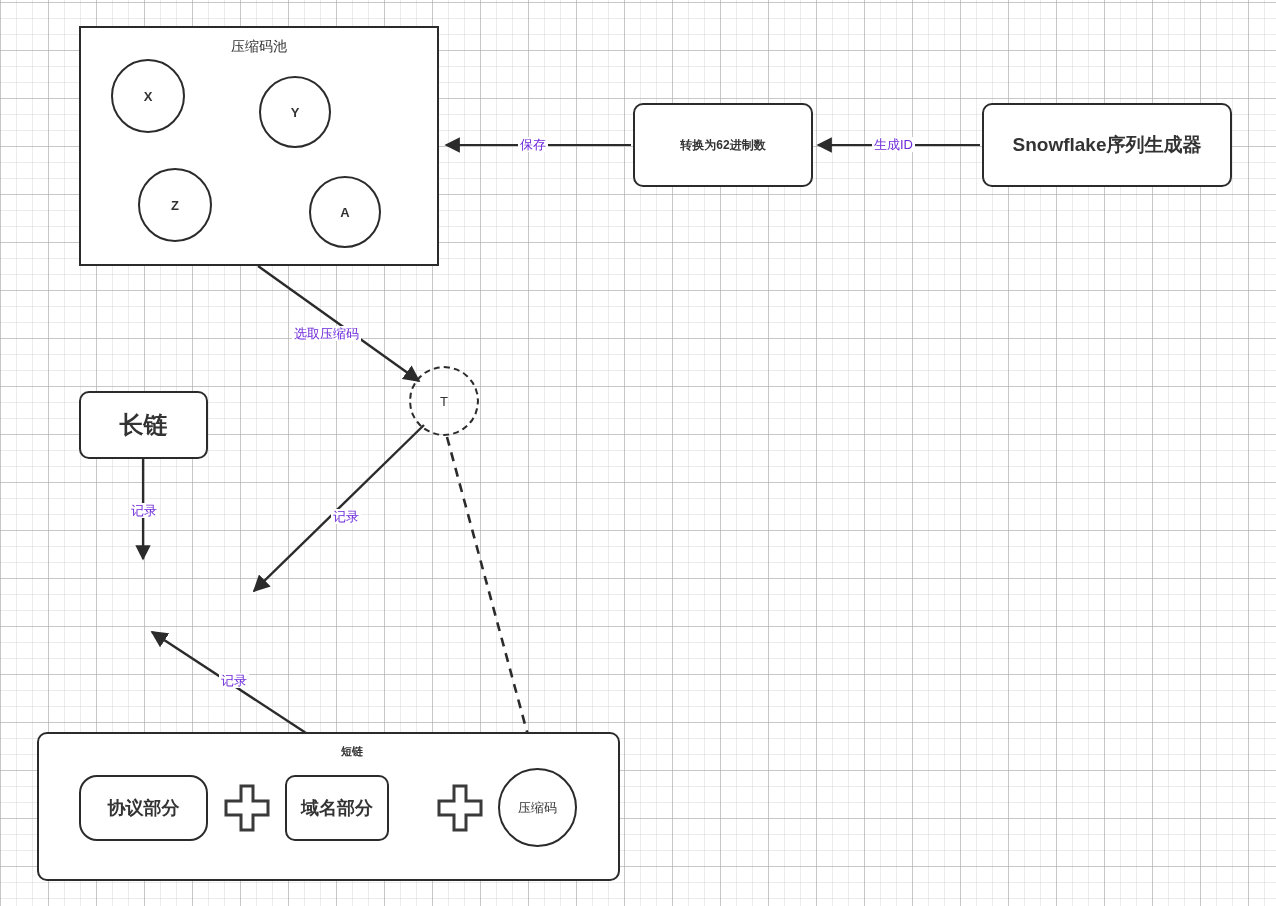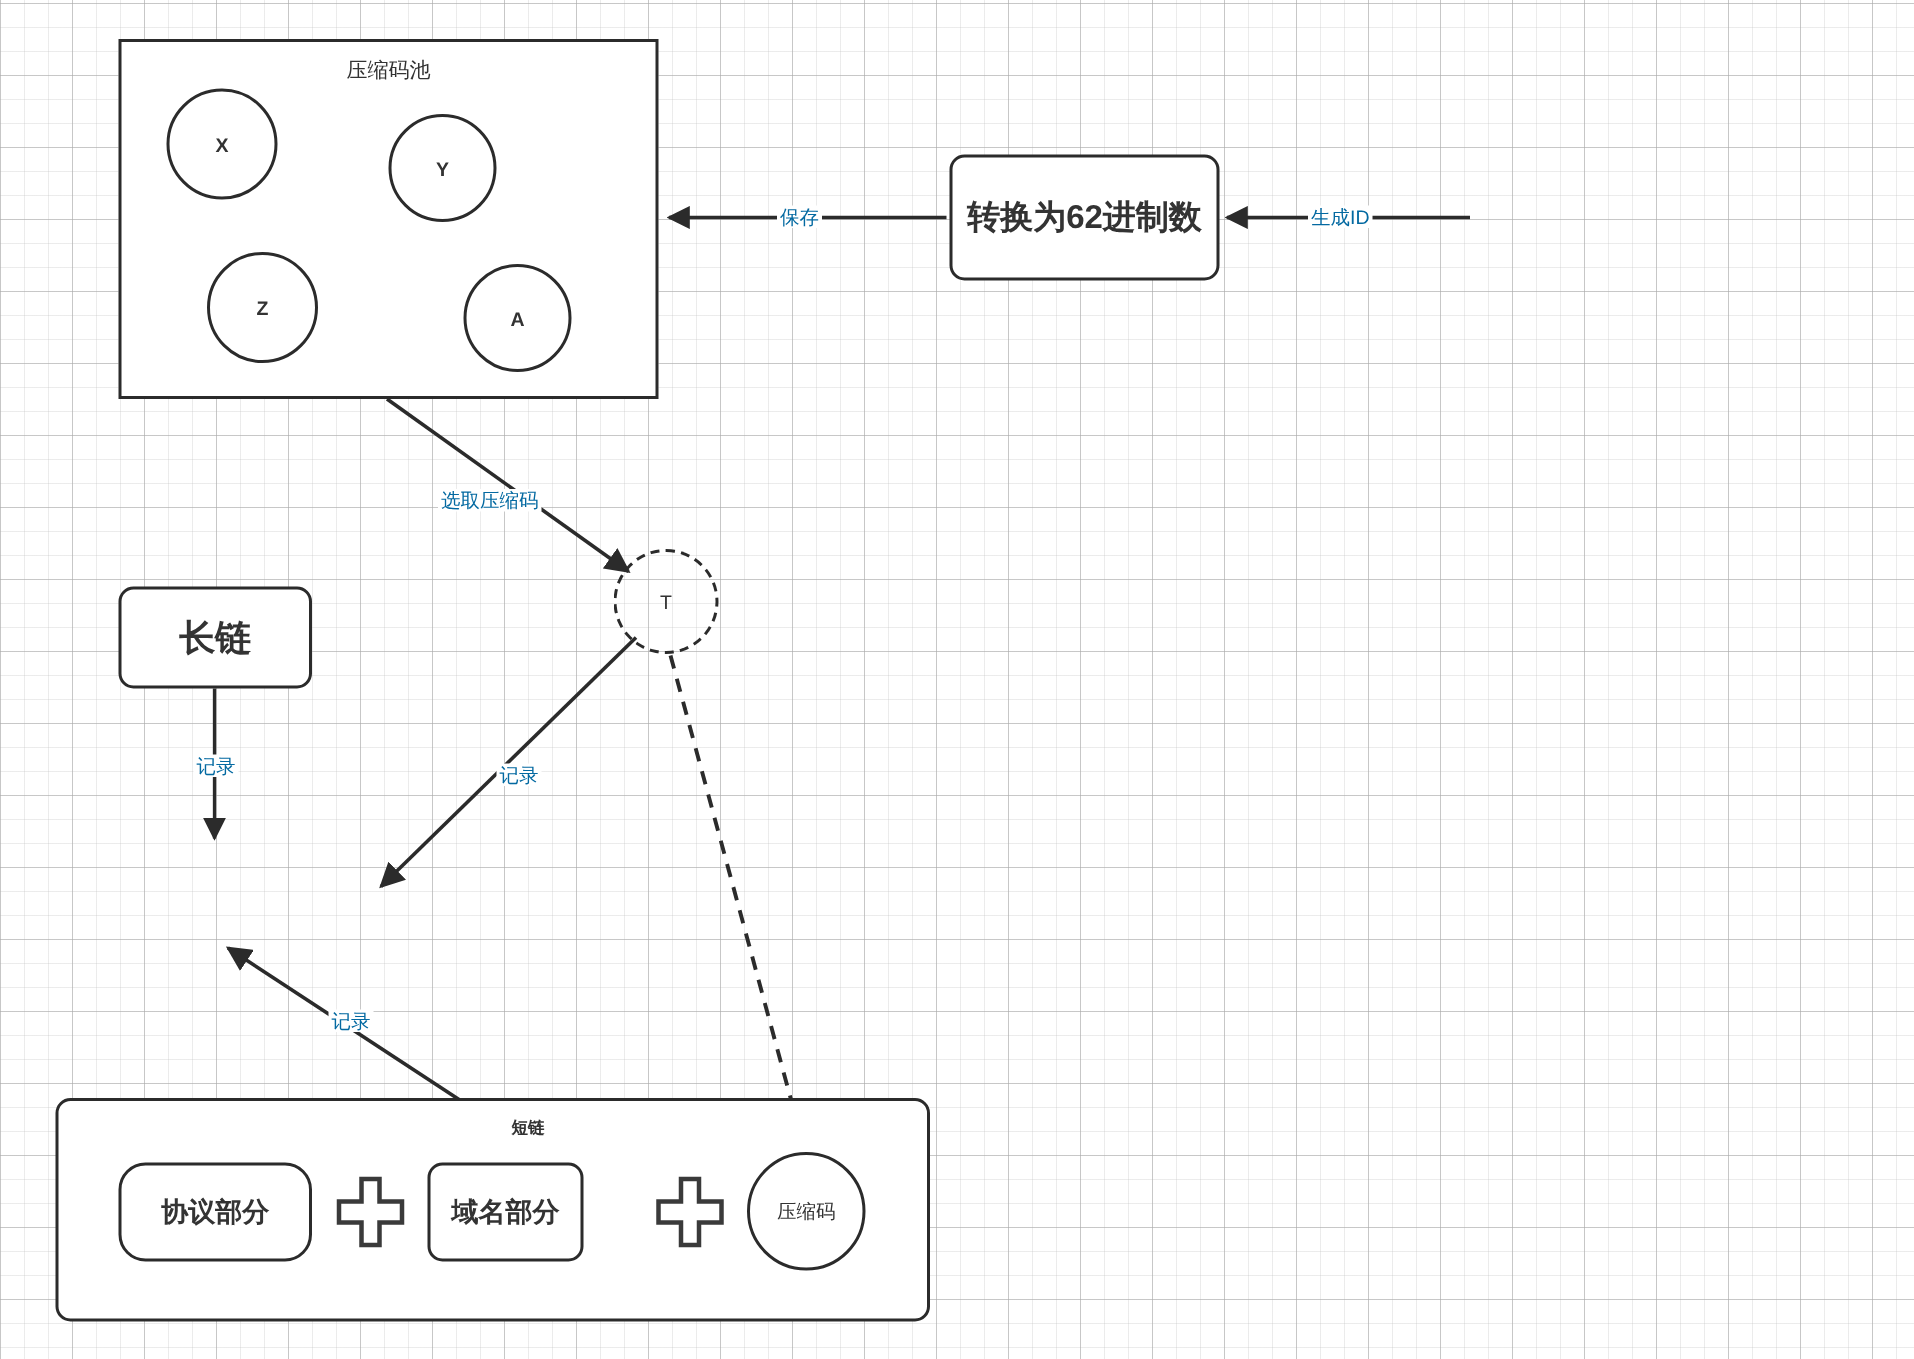--- a/index.html
+++ b/index.html
@@ -61,21 +61,21 @@
     position: absolute;
     left: 0;
     right: 0;
     text-align: center;
     color: #333333;
     z-index: 4;
   }
   .edge-label {
     position: absolute;
     background: #ffffff;
-    color: #0369a1;
+    color: #6d28d9;
     font-size: 13px;
     line-height: 15px;
     padding: 0 2px;
     white-space: nowrap;
     z-index: 5;
   }
   .plus {
     position: absolute;
     z-index: 4;
   }
@@ -117,24 +117,27 @@
   <div class="node circle" style="left:259px; top:76px; width:72px; height:72px; font-size:13px; font-weight:bold;">
     <span>Y</span>
   </div>
   <div class="node circle" style="left:138px; top:168px; width:74px; height:74px; font-size:13px; font-weight:bold;">
     <span>Z</span>
   </div>
   <div class="node circle" style="left:309px; top:176px; width:72px; height:72px; font-size:13px; font-weight:bold;">
     <span>A</span>
   </div>
 
-  <div class="node rbox" style="left:633px; top:103px; width:180px; height:84px; font-size:22px;">
+  <div class="node rbox" style="left:633px; top:103px; width:180px; height:84px; font-size:12px;">
     <span>转换为62进制数</span>
   </div>
 
+  <div class="node rbox" style="left:982px; top:103px; width:250px; height:84px; font-size:19px;">
+    <span>Snowflake序列生成器</span>
+  </div>
 
   <div class="node circle circle-dashed" style="left:409px; top:366px; width:70px; height:70px; font-size:13px;">
     <span>T</span>
   </div>
 
   <div class="node rbox" style="left:79px; top:391px; width:129px; height:68px; font-size:24px;">
     <span>长链</span>
   </div>
 
 

